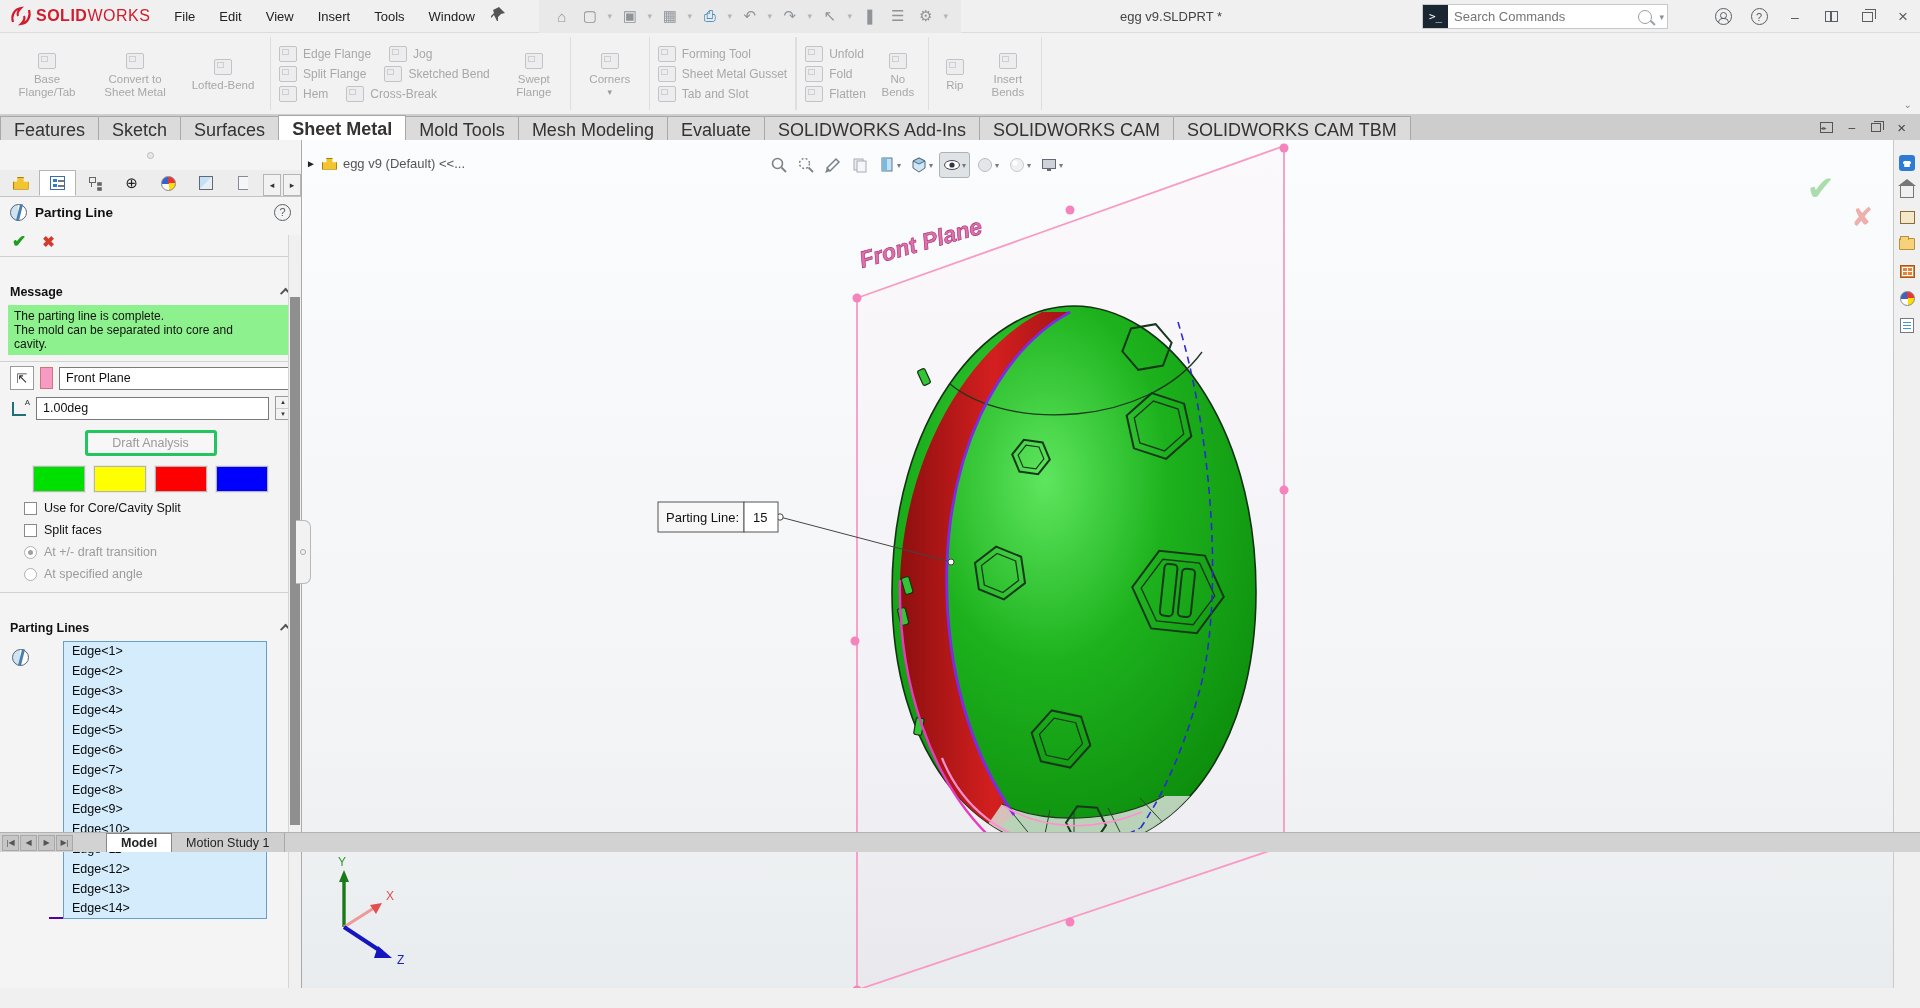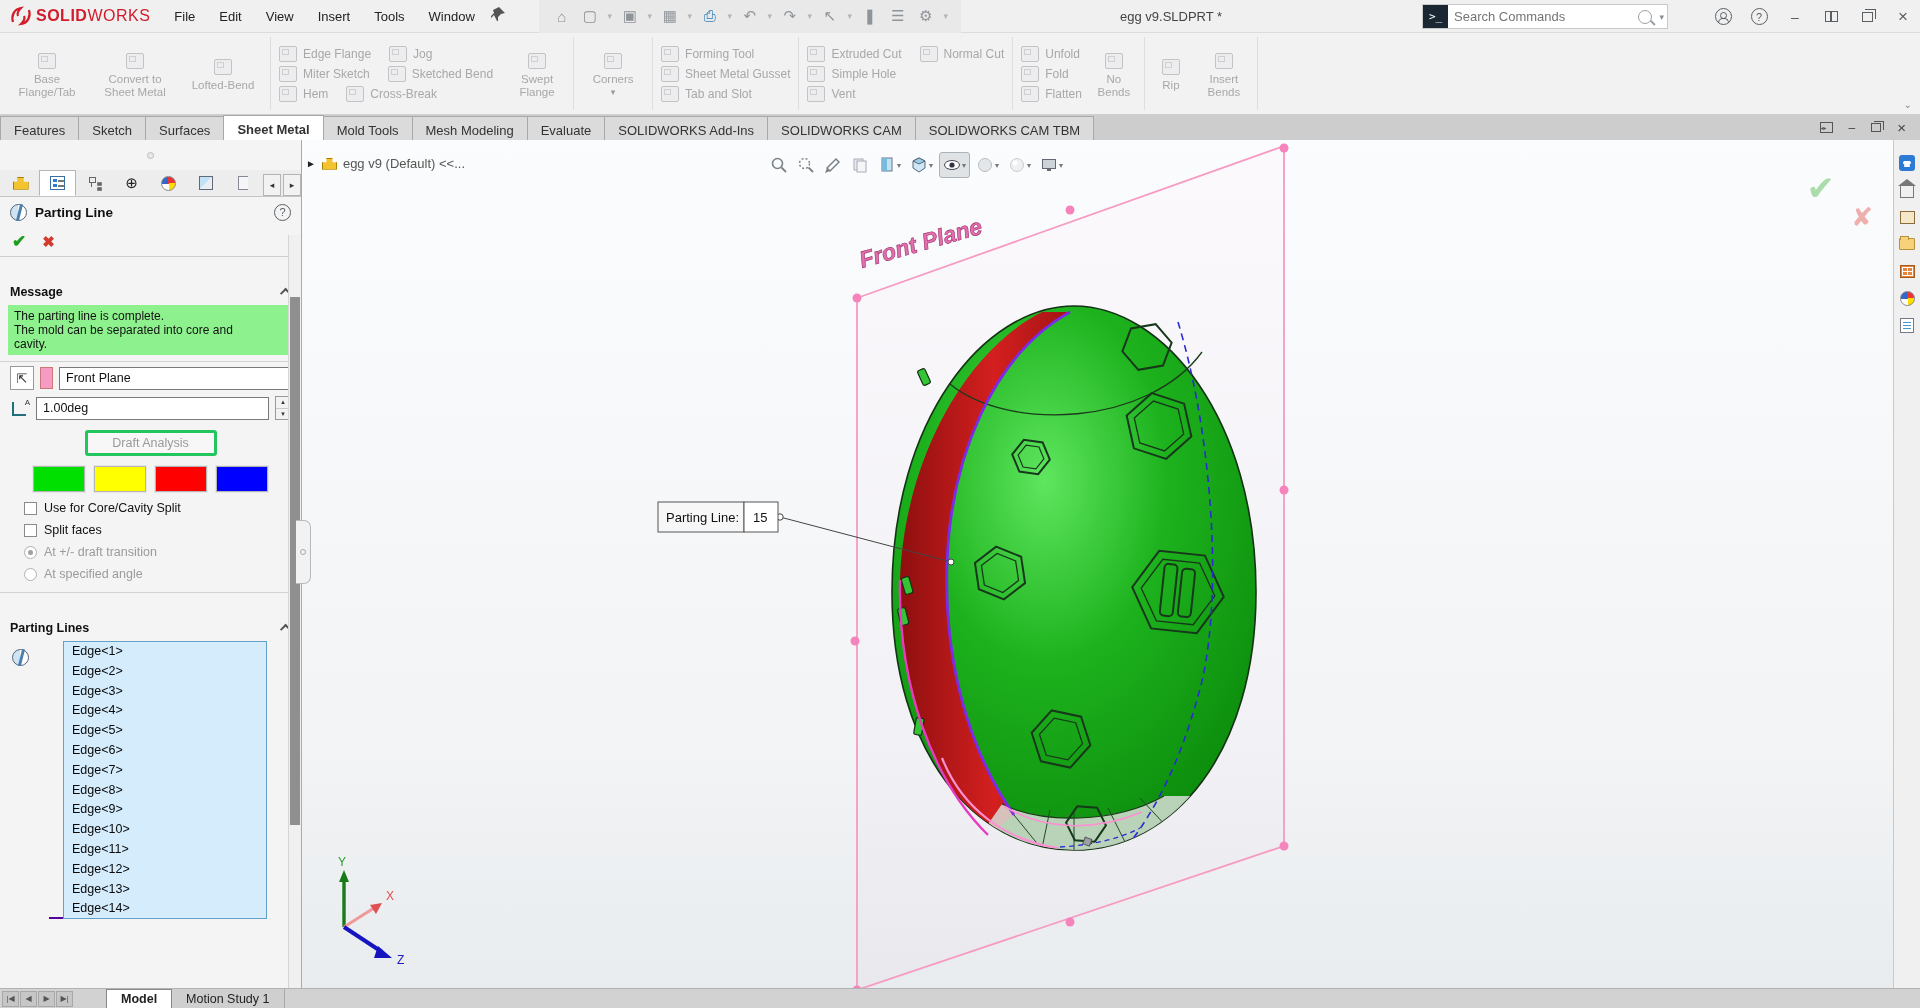--- a/index.html
+++ b/index.html
@@ -1,18 +1,18 @@
 <!DOCTYPE html>
 <html><head>
 <meta charset="utf-8">
 <style>
   * { margin:0; padding:0; box-sizing:border-box; }
   html,body { width:1920px; height:1008px; overflow:hidden;
     font-family:"Liberation Sans", sans-serif; font-size:13px; color:#222; background:#f0f0f0; }
-  .app { position:relative; width:1920px; height:1008px;padding-left:44px; }
+  .app { position:relative; width:1920px; height:852px;padding-left:44px; }
 
   
   .titlebar { position:absolute; top:0; left:0; width:100%; height:33px;
     background:#f0f0f1; border-bottom:1px solid #dcdcdc; display:flex; align-items:center; }
   .logo { display:flex; align-items:center; gap:4px; padding:0 14px 0 10px; }
   .logo-word { font-size:16px; color:#d21c2b; letter-spacing:.5px; }
   .logo-word b { font-weight:bold; } .logo-word span { font-weight:normal; }
   .menus { display:flex; gap:4px; }
   .menu-item { padding:6px 10px; color:#222; cursor:default; }
   .pin { width:22px; height:22px; margin-left:4px; position:relative; }
@@ -58,21 +58,21 @@
   .rcol { display:flex; flex-direction:column; justify-content:center; gap:4px; }
   .rrow { display:flex; align-items:center; gap:6px; font-size:12px; white-space:nowrap; }
   .rrow-multi { display:flex; gap:18px; }
   .rib-caret { color:#9a9a9a; font-size:9px; }
   .ribbon-collapse { position:absolute; right:8px; bottom:4px; color:#8a8a8a; font-size:10px; }
 
   
   .tabrow { position:absolute; top:115px; left:0; width:100%; height:25px; background:#cdcdcd;
     display:flex; align-items:flex-end; }
   .tab { height:24px; padding:3px 13px 0; background:#dbdbdb; border:1px solid #a8a8a8; border-bottom:0;
-    font-size:13px; color:#333; display:flex; align-items:center; margin-right:-1px; }
+    font-size:18px; color:#333; display:flex; align-items:center; margin-right:-1px; }
   .tab.active { background:#fff; font-weight:bold; height:25px; z-index:2; }
   .docwin-ctrls { margin-left:auto; display:flex; align-items:center; gap:16px; padding:0 14px 4px 0; color:#444; }
   .dw-ico { font-size:12px; display:flex; align-items:center; }
   .dw-panes { width:13px; height:11px; border:1.2px solid #555; position:relative; }
   .dw-panes::before{ content:"◂▸"; position:absolute; font-size:6px; left:0; top:1px; letter-spacing:0; color:#555; }
   .dw-restore { width:10px; height:9px; border:1.2px solid #555; position:relative; }
   .dw-restore::before { content:""; position:absolute; left:2px; top:-3px; width:9px; height:8px; border:1.2px solid #555; border-bottom:0; border-left:0; }
 
   
   .main { position:absolute; top:140px; left:0; width:1920px; height:848px; display:flex; }
@@ -282,21 +282,21 @@
               <span>Edge Flange</span>
             </span>
           <span class="rrow">
               <span class="ric"></span>
               <span>Jog</span>
             </span>
         </div>
         <div class="rrow-multi">
           <span class="rrow">
               <span class="ric"></span>
-              <span>Miter Sketch</span>
+              <span>Split Flange</span>
             </span>
           <span class="rrow">
               <span class="ric"></span>
               <span>Sketched Bend</span>
             </span>
         </div>
         <div class="rrow-multi">
           <span class="rrow">
               <span class="ric"></span>
               <span>Hem</span>
@@ -334,42 +334,20 @@
             <span class="ric"></span>
             <span>Sheet Metal Gusset</span>
           </span>
         <span class="rrow">
             <span class="ric"></span>
             <span>Tab and Slot</span>
           </span>
       </div>
     </div>
     <div class="rsep"></div>
-    <div class="rgroup">
-      <div class="rcol">
-        <div class="rrow-multi">
-          <span class="rrow">
-              <span class="ric"></span>
-              <span>Extruded Cut</span>
-            </span>
-          <span class="rrow">
-              <span class="ric"></span>
-              <span>Normal Cut</span>
-            </span>
-        </div>
-        <span class="rrow">
-            <span class="ric"></span>
-            <span>Simple Hole</span>
-          </span>
-        <span class="rrow">
-            <span class="ric"></span>
-            <span>Vent</span>
-          </span>
-      </div>
-    </div>
     <div class="rsep"></div>
     <div class="rgroup">
       <div class="rcol">
         <span class="rrow">
             <span class="ric"></span>
             <span>Unfold</span>
           </span>
         <span class="rrow">
             <span class="ric"></span>
             <span>Fold</span>

